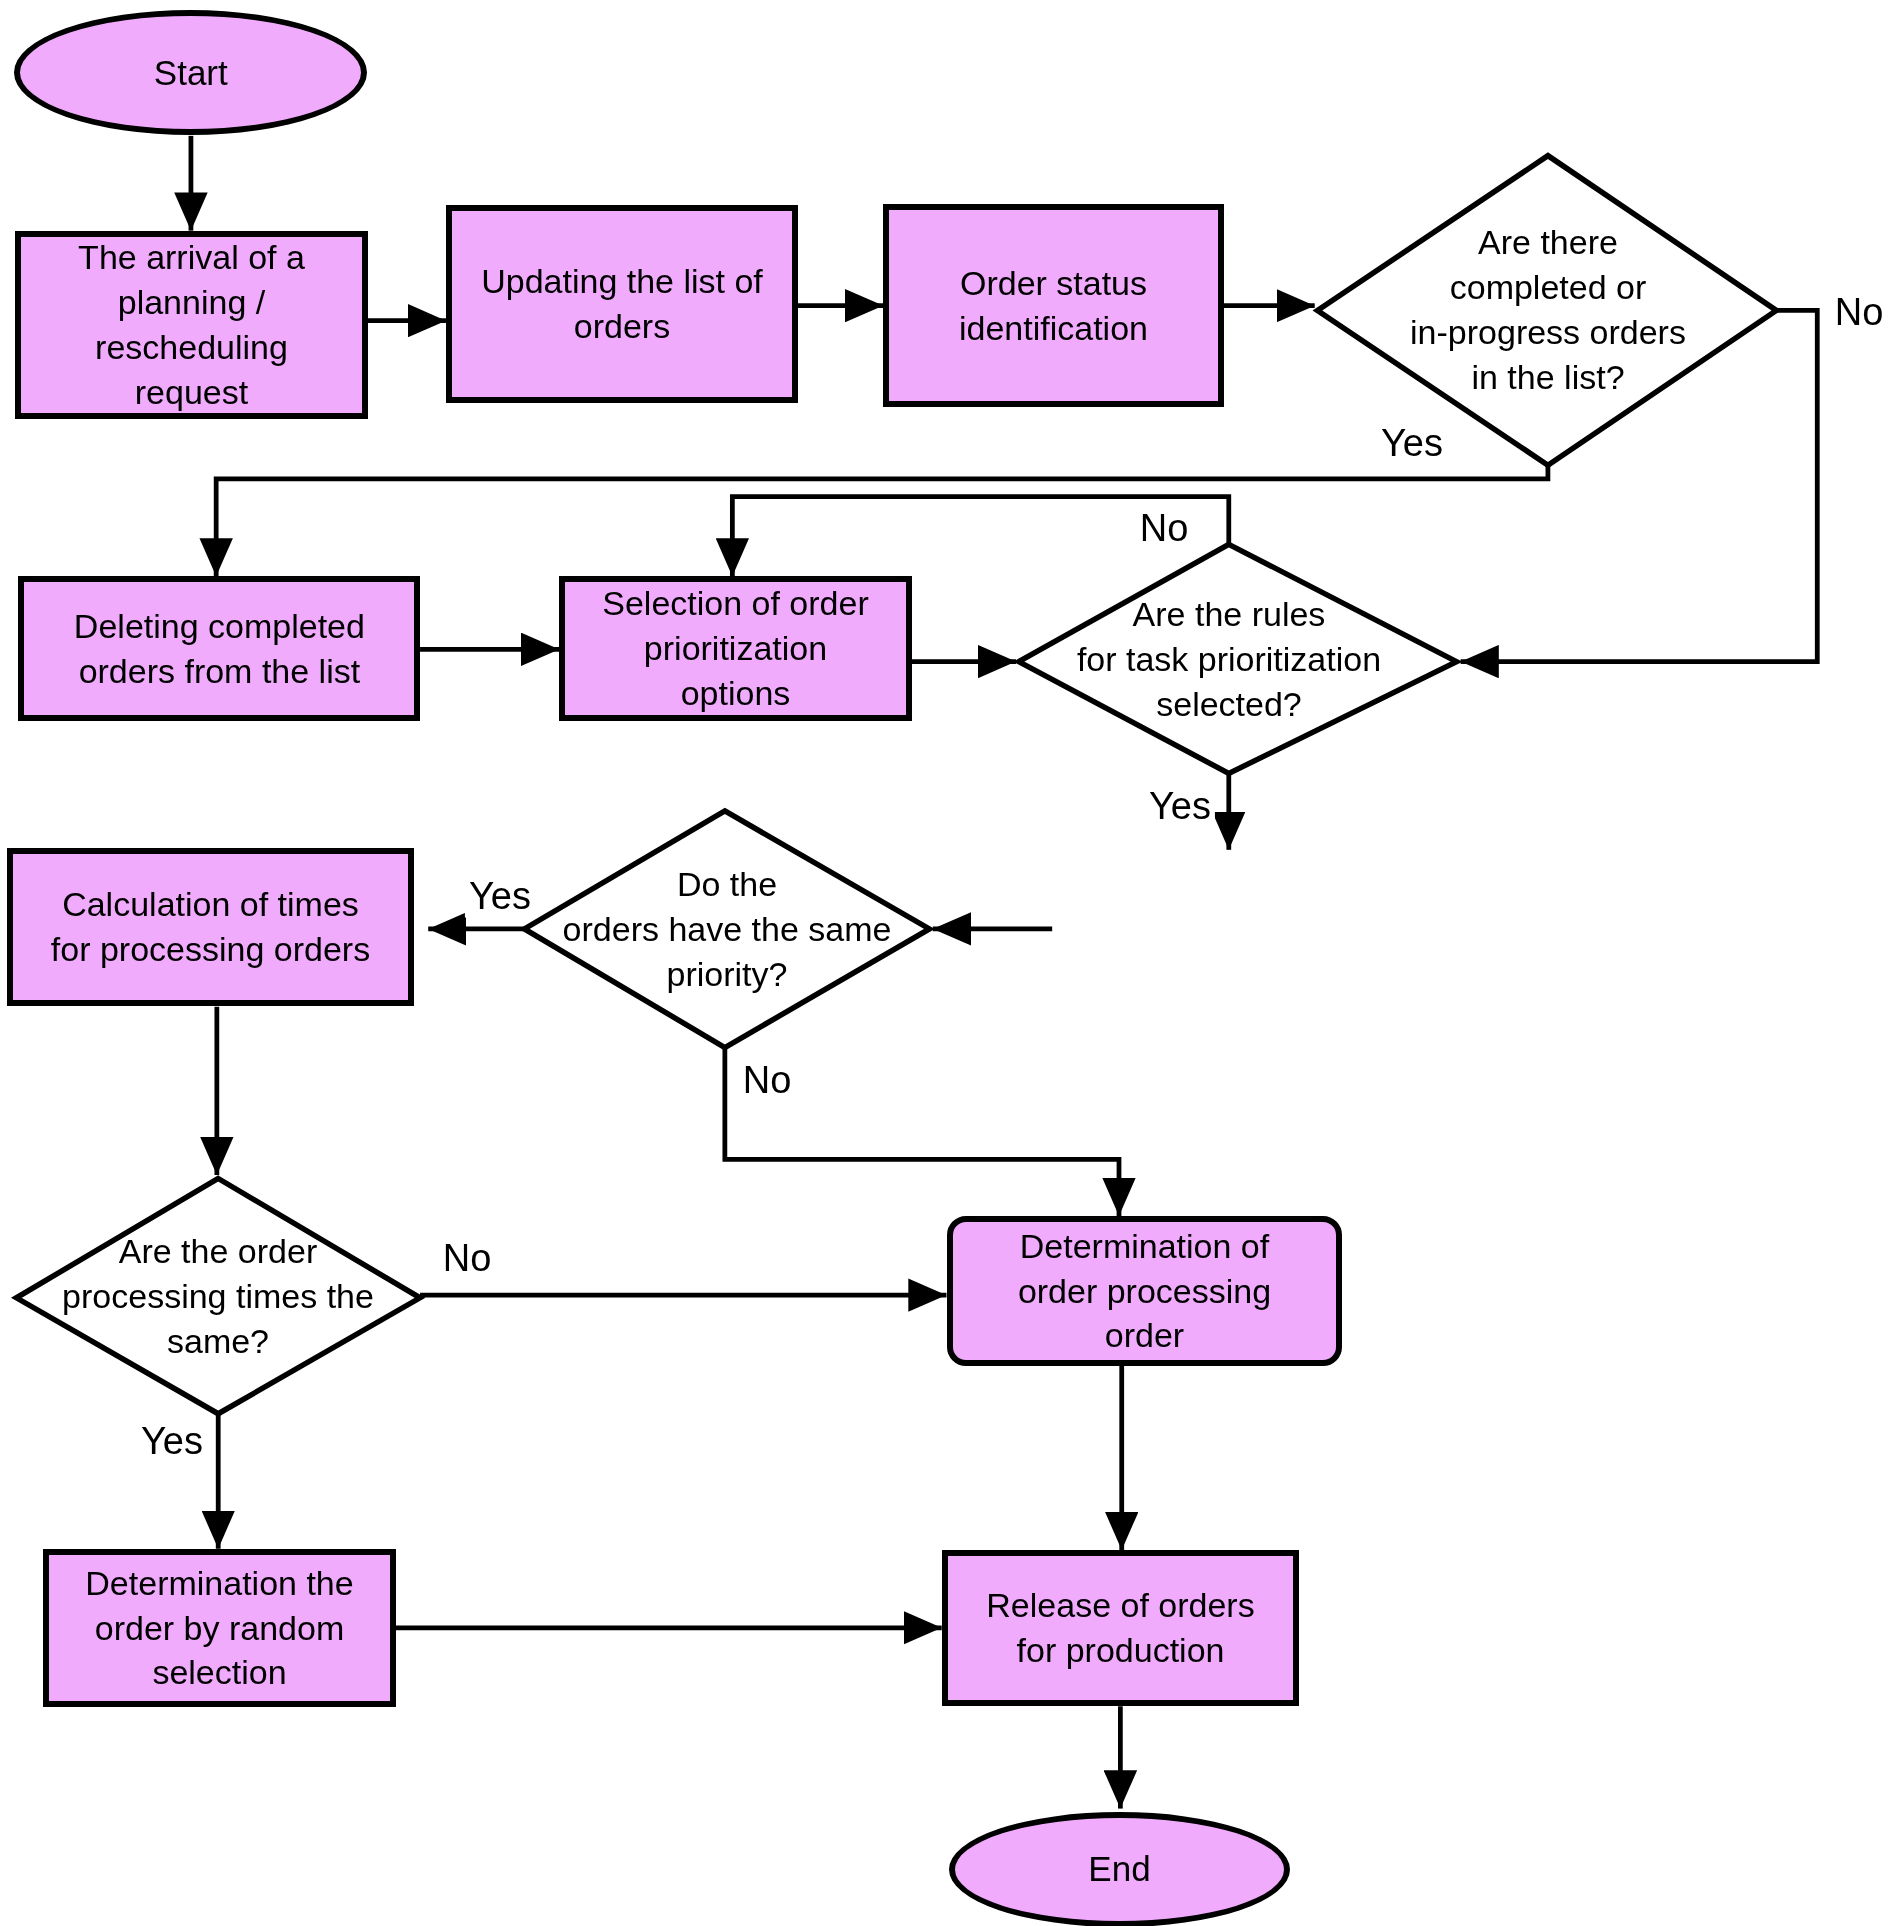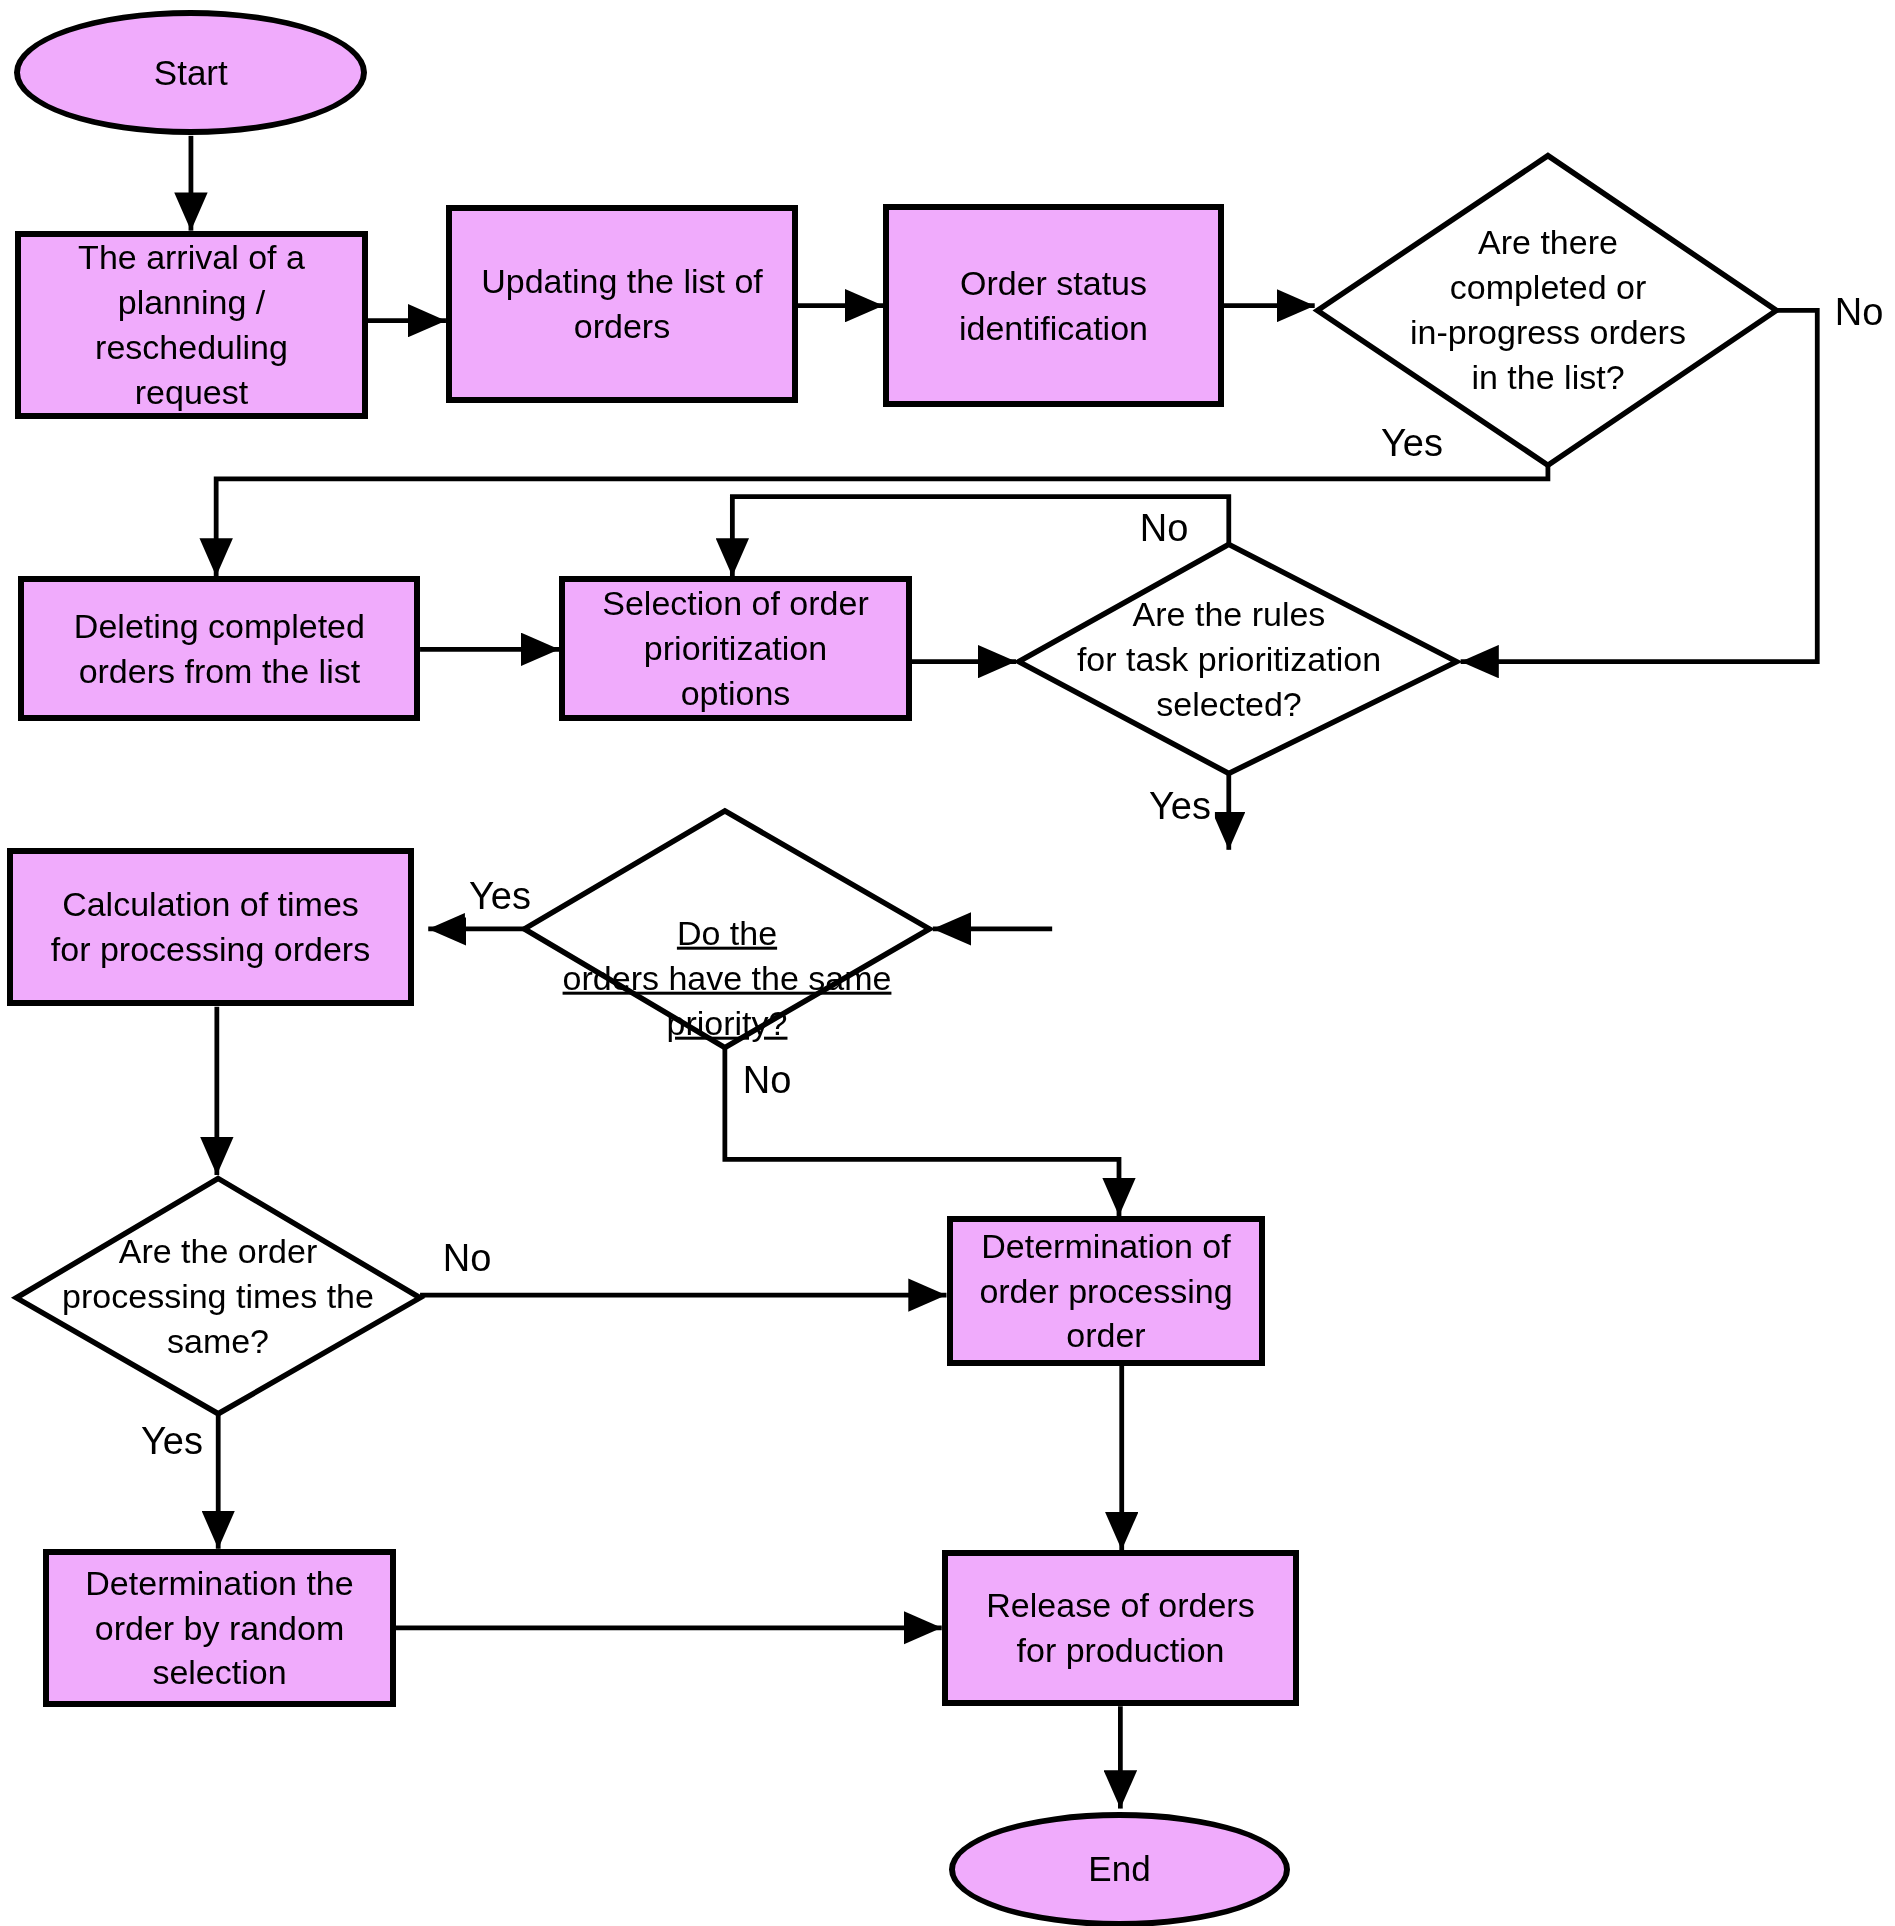--- a/index.html
+++ b/index.html
@@ -120,37 +120,37 @@
 orders</div>
   <div class="node box" style="left:883px; top:204px; width:341px; height:203px;">Order status
 identification</div>
   <div class="node box" style="left:18.4px; top:576px; width:402px; height:145px;">Deleting completed
 orders from the list</div>
   <div class="node box" style="left:559px; top:576px; width:353px; height:145px;">Selection of order
 prioritization
 options</div>
   <div class="node box" style="left:7px; top:848px; width:407px; height:158px;">Calculation of times
 for processing orders</div>
-  <div class="node box" style="left:947px; top:1216px; width:318px; height:150px;">Determination of
+  <div class="node box" style="left:947px; top:1216px; width:395px; height:150px;border-radius:19px;">Determination of
 order processing
 order</div>
   <div class="node box" style="left:43px; top:1549px; width:353px; height:158px;">Determination the
 order by random
 selection</div>
   <div class="node box" style="left:942px; top:1550px; width:357px; height:156px;">Release of orders
 for production</div>
 
   <div class="diamond-label" style="left:1548px; top:310px; width:355px;">Are there
 completed or
 in-progress orders
 in the list?</div>
   <div class="diamond-label" style="left:1229px; top:659px; width:396px;">Are the rules
 for task prioritization
 selected?</div>
-  <div class="diamond-label" style="left:727px; top:978px; width:382px;text-decoration:underline;">Do the
+  <div class="diamond-label" style="left:727px; top:929px; width:382px;">Do the
 orders have the same
 priority?</div>
   <div class="diamond-label" style="left:218px; top:1296px; width:355px;">Are the order
 processing times the
 same?</div>
 
   <div class="edge-label" style="left:1412px; top:443px;">Yes</div>
   <div class="edge-label" style="left:1859px; top:312px;">No</div>
   <div class="edge-label" style="left:1164px; top:528px;">No</div>
   <div class="edge-label" style="left:1180px; top:806px;">Yes</div>

